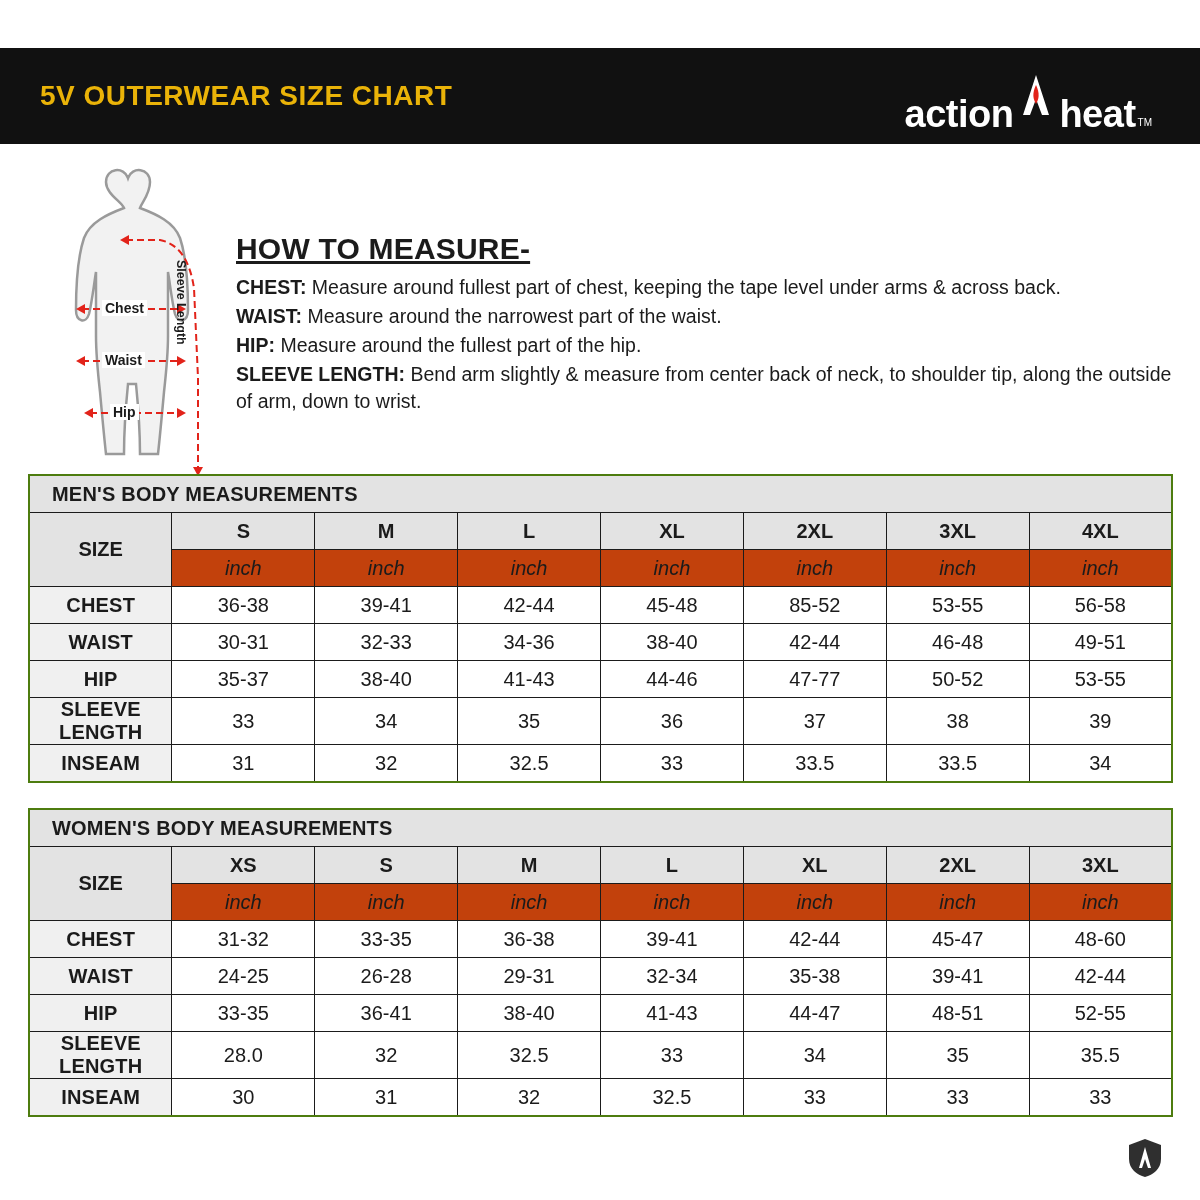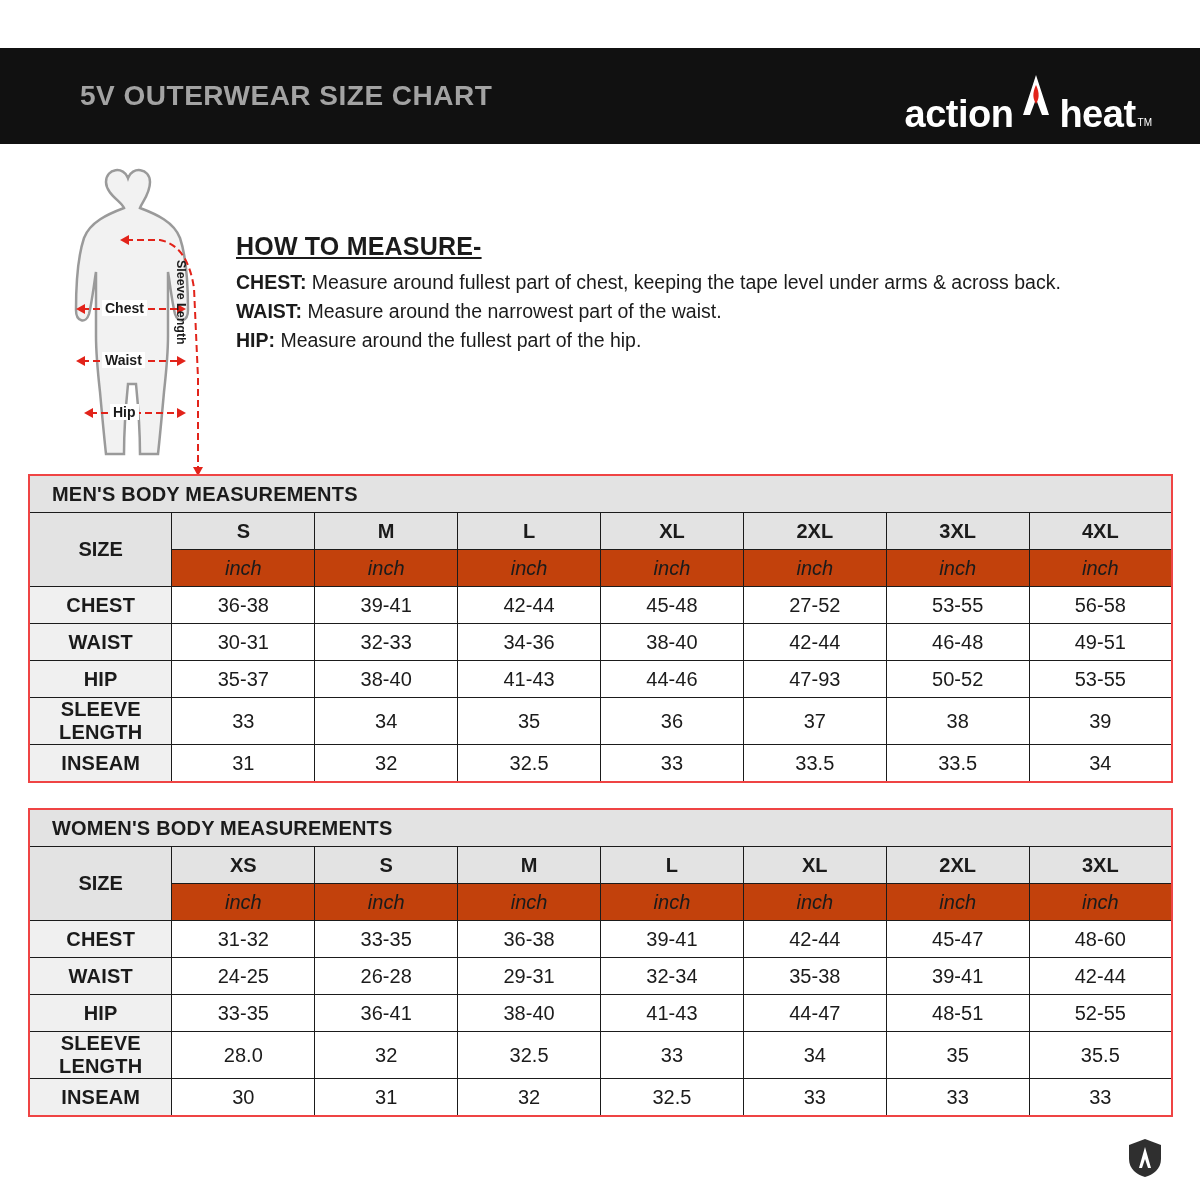--- a/index.html
+++ b/index.html
@@ -22,25 +22,25 @@
     left: 0;
     top: 48px;
     width: 1200px;
     height: 96px;
     background: #111111;
     display: flex;
     align-items: center;
     justify-content: space-between;
   }
   .header-title {
-    color: #a3a3a3;
+    color: #eab308;
     font-size: 28px;
     font-weight: bold;
     letter-spacing: 0.5px;
-    padding-left: 80px;
+    padding-left: 40px;
     font-family: "Liberation Sans", sans-serif;
   }
   .brand {
     display: flex;
     align-items: center;
     padding-right: 48px;
     color: #ffffff;
   }
   .brand-text {
     font-size: 38px;
@@ -63,21 +63,21 @@
   }
 
   
   .measure-block {
     position: absolute;
     left: 236px;
     top: 232px;
     width: 940px;
   }
   .measure-title {
-    font-size: 25px;
+    font-size: 30px;
     font-weight: bold;
     text-decoration: underline;
     margin-bottom: 8px;
     letter-spacing: 0.2px;
   }
   .measure-line {
     font-size: 19.5px;
     line-height: 27px;
     margin-bottom: 2px;
   }
@@ -119,21 +119,21 @@
     left: 28px;
     width: 1145px;
   }
   #men-table-wrap { top: 474px; }
   #women-table-wrap { top: 808px; }
 
   table.size-table {
     border-collapse: collapse;
     width: 100%;
     table-layout: fixed;
-    border: 2px solid #ef4444;
+    border: 2px solid #4d7c0f;
     background: #ffffff;
   }
   table.size-table td, table.size-table th {
     border: 1.5px solid #1b1b1b;
     text-align: center;
     font-size: 20px;
     font-family: "Liberation Sans", sans-serif;
     color: #1b1b1b;
     padding: 0;
     height: 36px;
@@ -251,20 +251,23 @@
   <div class="measure-title">HOW TO MEASURE-</div>
   <div class="measure-line">
     <b>CHEST:</b><span> Measure around fullest part of chest, keeping the tape level under arms &amp; across back.</span>
   </div>
   <div class="measure-line">
     <b>WAIST:</b><span> Measure around the narrowest part of the waist.</span>
   </div>
   <div class="measure-line">
     <b>HIP:</b><span> Measure around the fullest part of the hip.</span>
   </div>
+  <div class="measure-line">
+    <b>SLEEVE LENGTH:</b><span> Bend arm slightly &amp; measure from center back of neck, to shoulder tip, along the outside of arm, down to wrist.</span>
+  </div>
 </div>
 
 <div class="table-wrap" id="men-table-wrap">
   <table class="size-table">
     <tbody id="men-tbody">
         <tr>
           <td class="section-title-cell" colspan="8">MEN'S BODY MEASUREMENTS</td>
         </tr>
         <tr>
           <td class="size-label-cell" rowspan="2" style="width: 212px;">SIZE</td>
@@ -284,41 +287,41 @@
           <td class="unit-cell">inch</td>
           <td class="unit-cell">inch</td>
           <td class="unit-cell">inch</td>
         </tr>
         <tr>
           <td class="row-label">CHEST</td>
           <td class="val-cell">36-38</td>
           <td class="val-cell">39-41</td>
           <td class="val-cell">42-44</td>
           <td class="val-cell">45-48</td>
-          <td class="val-cell">27-52</td>
+          <td class="val-cell">85-52</td>
           <td class="val-cell">53-55</td>
           <td class="val-cell">56-58</td>
         </tr>
         <tr>
           <td class="row-label">WAIST</td>
           <td class="val-cell">30-31</td>
           <td class="val-cell">32-33</td>
           <td class="val-cell">34-36</td>
           <td class="val-cell">38-40</td>
           <td class="val-cell">42-44</td>
           <td class="val-cell">46-48</td>
           <td class="val-cell">49-51</td>
         </tr>
         <tr>
           <td class="row-label">HIP</td>
           <td class="val-cell">35-37</td>
           <td class="val-cell">38-40</td>
           <td class="val-cell">41-43</td>
           <td class="val-cell">44-46</td>
-          <td class="val-cell">47-93</td>
+          <td class="val-cell">47-77</td>
           <td class="val-cell">50-52</td>
           <td class="val-cell">53-55</td>
         </tr>
         <tr>
           <td class="row-label">SLEEVE LENGTH</td>
           <td class="val-cell">33</td>
           <td class="val-cell">34</td>
           <td class="val-cell">35</td>
           <td class="val-cell">36</td>
           <td class="val-cell">37</td>

